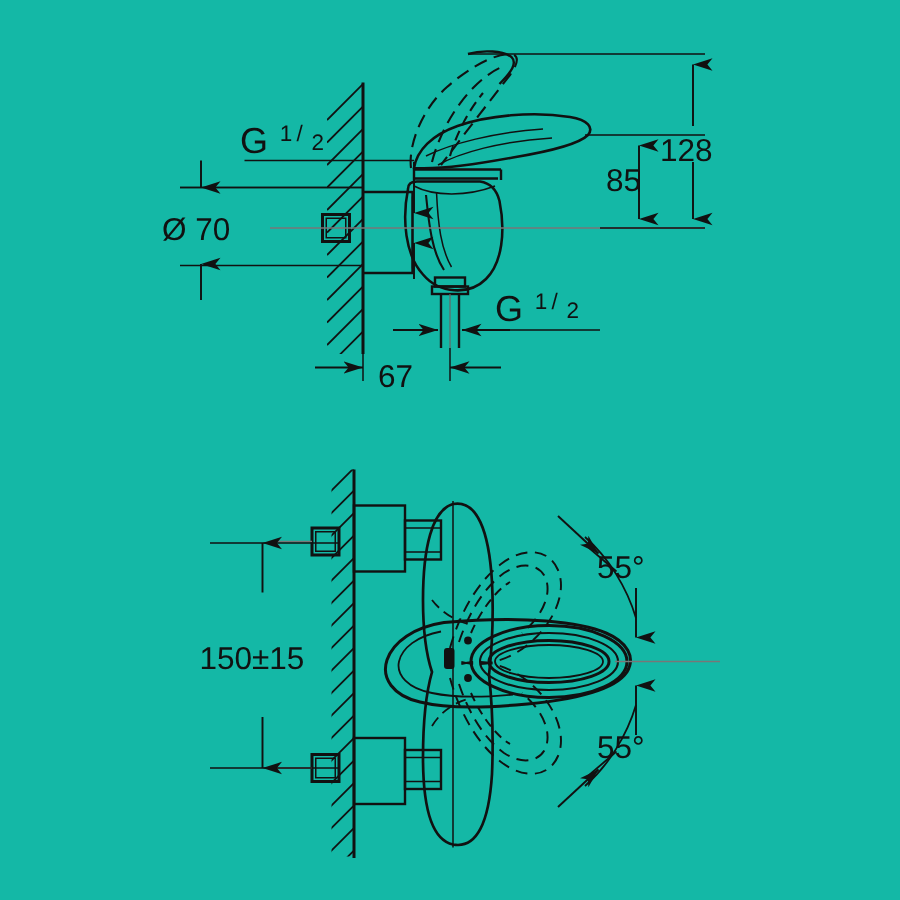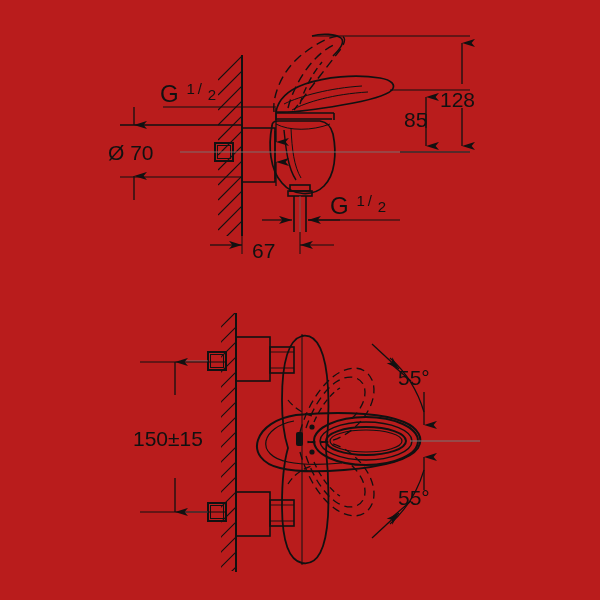--- a/index.html
+++ b/index.html
@@ -1,18 +1,18 @@
 <!DOCTYPE html>
 <html><head>
 <meta charset="utf-8">
 <style>
   html,body{margin:0;padding:0;background:#ffffff;}
   body{width:600px;height:600px;overflow:hidden;
        font-family:"Liberation Sans", sans-serif;}
-  #stage{position:relative;width:600px;height:600px;background:#b91c1c;}
+  #stage{position:relative;width:600px;height:600px;background:#14b8a6;}
   svg{display:block;}
   .dimtxt{font-family:"Liberation Sans", sans-serif;font-size:21px;fill:#111;}
 </style>
 </head>
 <body>
 
 <div id="stage">
 <svg width="600" height="600" viewBox="0 0 600 600" shape-rendering="geometricPrecision">
 
   <defs>

